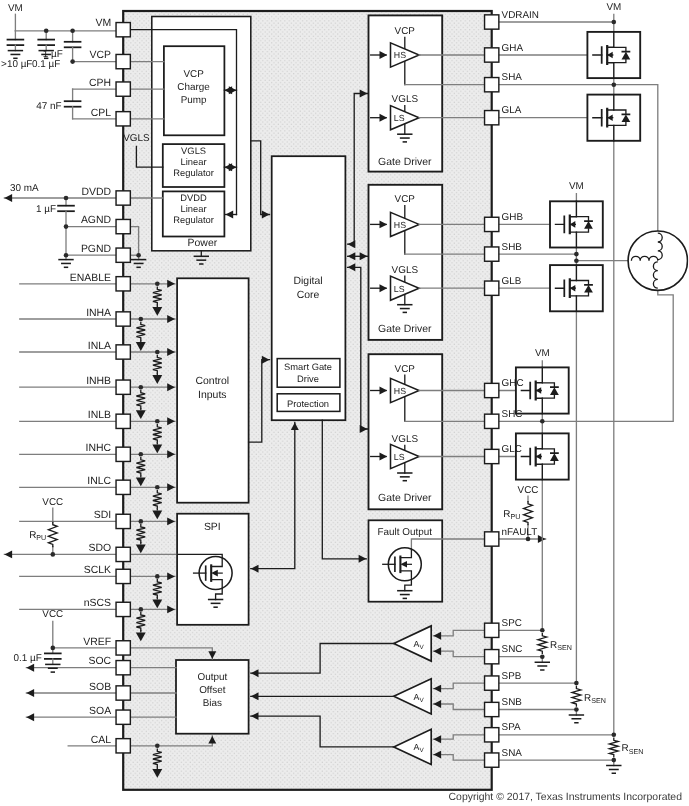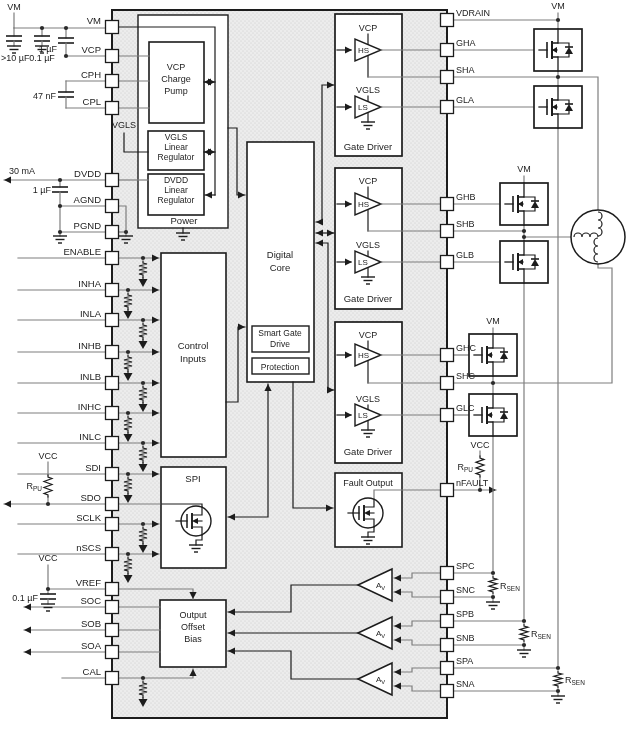--- a/index.html
+++ b/index.html
@@ -769,13 +769,14 @@
         <text x="558" y="9" font-size="9" text-anchor="middle" fill="#1c1c1c" font-family="&quot;Liberation Sans&quot;, sans-serif">VM</text>
         <text x="524" y="172" font-size="9" text-anchor="middle" fill="#1c1c1c" font-family="&quot;Liberation Sans&quot;, sans-serif">VM</text>
         <text x="493" y="324" font-size="9" text-anchor="middle" fill="#1c1c1c" font-family="&quot;Liberation Sans&quot;, sans-serif">VM</text>
         <text x="124" y="128" font-size="9" text-anchor="middle" fill="#1c1c1c" font-family="&quot;Liberation Sans&quot;, sans-serif">VGLS</text>
         <text x="48" y="459" font-size="9" text-anchor="middle" fill="#1c1c1c" font-family="&quot;Liberation Sans&quot;, sans-serif">VCC</text>
         <text x="48" y="561" font-size="9" text-anchor="middle" fill="#1c1c1c" font-family="&quot;Liberation Sans&quot;, sans-serif">VCC</text>
         <text x="480" y="448" font-size="9" text-anchor="middle" fill="#1c1c1c" font-family="&quot;Liberation Sans&quot;, sans-serif">VCC</text>
         <text x="22" y="174" font-size="9" text-anchor="middle" fill="#1c1c1c" font-family="&quot;Liberation Sans&quot;, sans-serif">30 mA</text>
       </g>
     </svg>
+  <div id="copyright">Copyright © 2017, Texas Instruments Incorporated</div>
 </div>
 
 </body></html>

